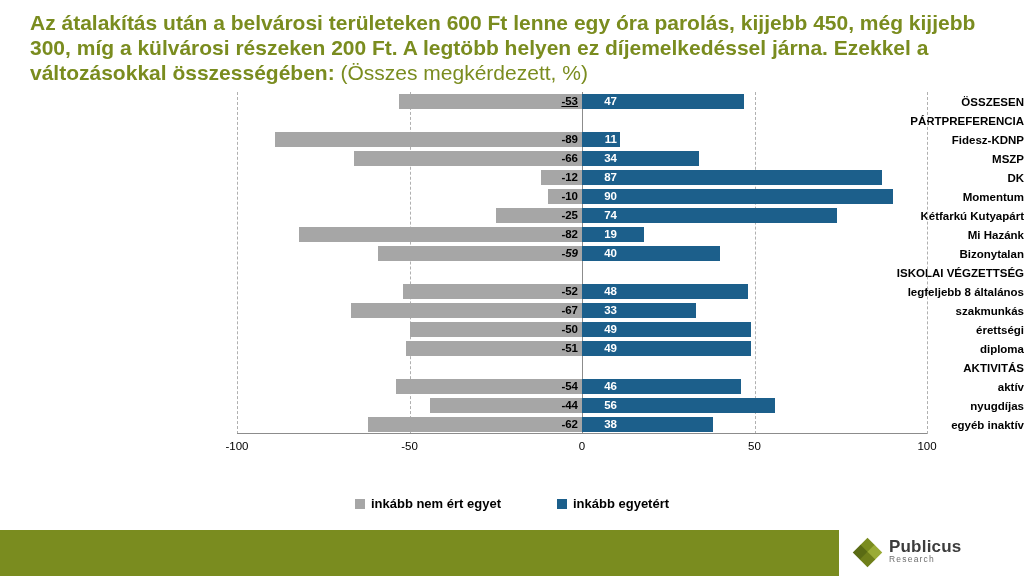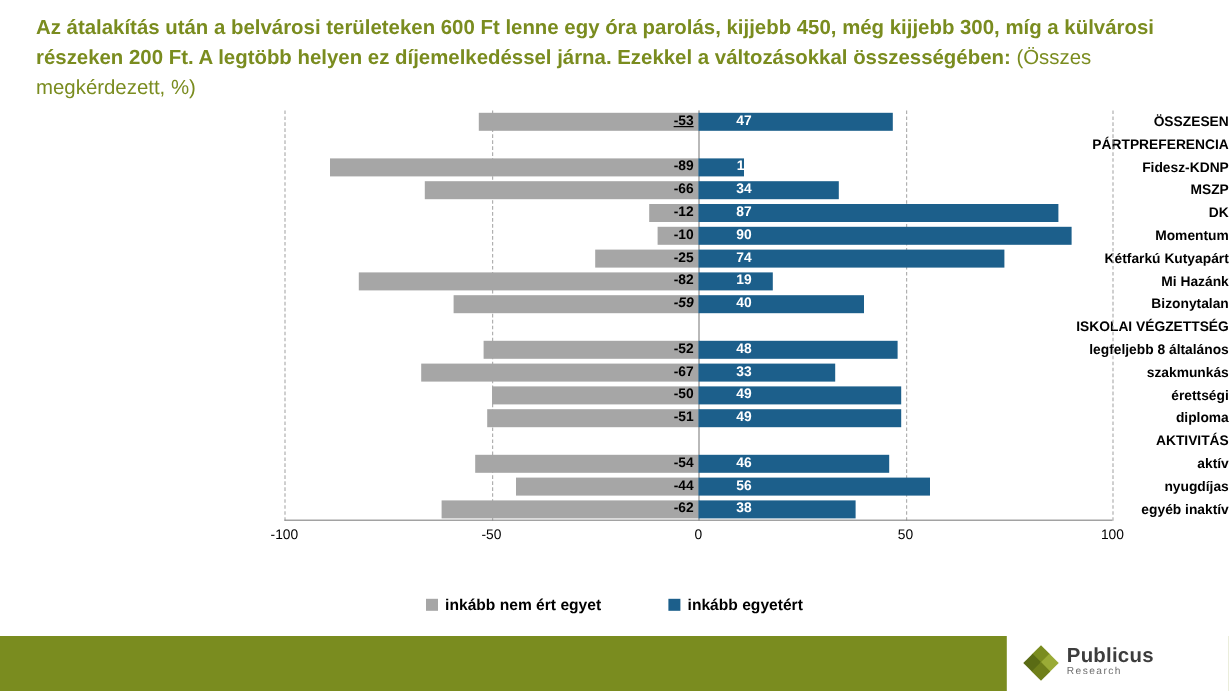--- a/index.html
+++ b/index.html
@@ -9,21 +9,21 @@
     font-family:"Liberation Sans", sans-serif;
     position:relative;
     overflow:hidden;
   }
   
   #title-block{
     position:absolute;
     left:30px; top:10px; width:964px;
     color:#7a8c1f;
     font-weight:bold;
-    font-size:17px;
+    font-size:21px;
     line-height:25px;
   }
   #title-block .normal{font-weight:normal;}
 
   
   #chart{
     position:absolute;
     left:0px; top:92px;
     width:1024px; height:400px;
   }
@@ -68,21 +68,21 @@
   .bar.neg{background:#a6a6a6;}
   .bar.pos{background:#1c5f8b;}
   .val{
     position:absolute;
     font-size:11.5px;
     font-weight:bold;
     line-height:15px;
     height:15px;
   }
   .val.neg{color:#000;text-align:right;}
-  .val.pos{color:#ffffff;text-align:center;padding-left:20px;}
+  .val.pos{color:#ffffff;text-align:right;padding-left:0;}
   .tick{
     position:absolute;
     bottom:0px;
     font-size:11.5px;
     color:#000;
     transform:translateX(-50%);
     white-space:nowrap;
   }
   
   #legend{

